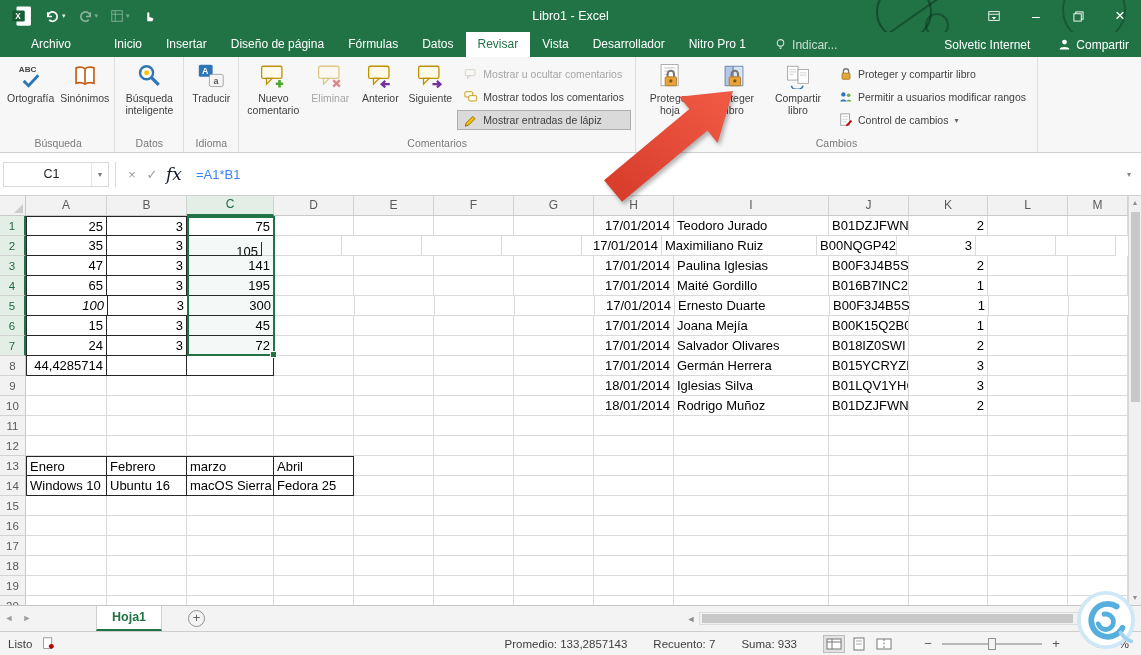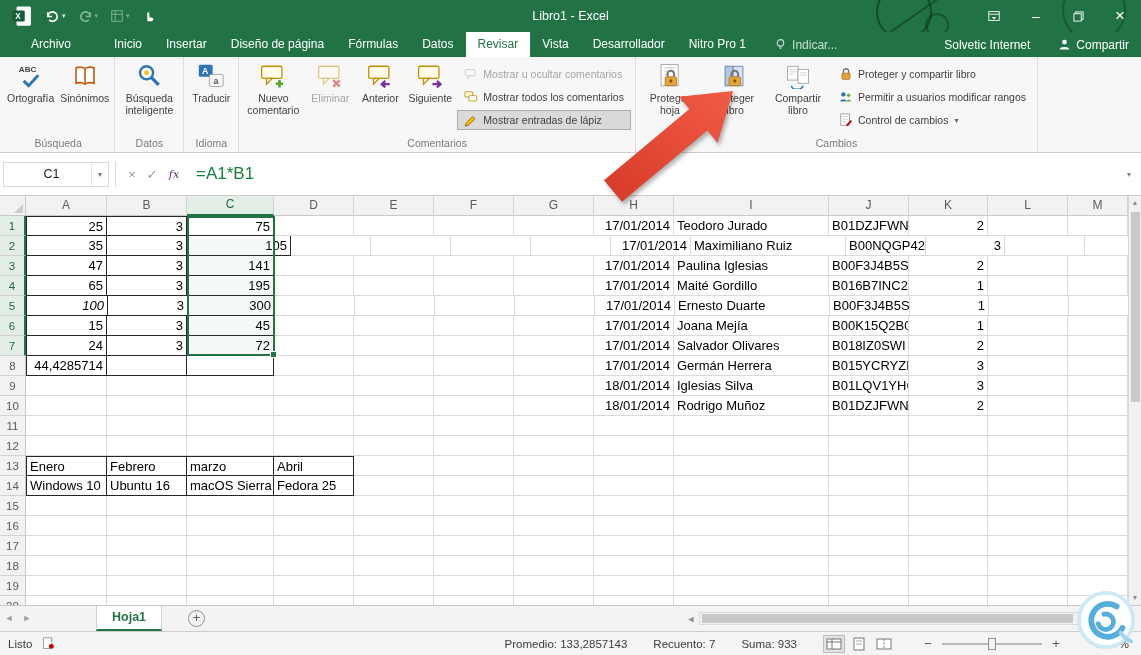--- a/index.html
+++ b/index.html
@@ -50,22 +50,22 @@
   .small-btn.pressed{background:#dadada;border-color:#aeaeae;}
   .dd{font-size:8px;color:#666;margin-left:1px;}
 
   
   .formulabar{position:absolute;left:0;top:153px;width:100%;height:43px;background:#fff;border-bottom:1px solid #cfcfcf;display:flex;align-items:center;padding:0 3px;z-index:8;}
   .namebox{width:106px;height:25px;border:1px solid #d9d9d9;display:flex;align-items:center;font-size:12.5px;color:#222;background:#fff;}
   .nb-text{flex:1;padding-left:8px;text-align:center;}
   .nb-arrow{width:17px;text-align:center;color:#777;font-size:8px;border-left:1px solid #e5e5e5;line-height:23px;height:23px;}
   .fb-sep{width:1px;height:25px;background:#d9d9d9;margin:0 6px;}
   .fb-btn{width:20px;text-align:center;color:#9a9a9a;font-size:13px;}
-  .fb-fx{width:24px;text-align:center;color:#701a75;font-size:11px;font-family:"DejaVu Serif",serif;font-style:italic;}
-  .fb-input{flex:1;font-size:17px;color:#15803d;padding-left:10px;}
+  .fb-fx{width:24px;text-align:center;color:#0f172a;font-size:17px;font-family:"DejaVu Serif",serif;font-style:italic;}
+  .fb-input{flex:1;font-size:13px;color:#3b82f6;padding-left:10px;}
   .fb-expand{width:18px;color:#888;font-size:8px;text-align:center;}
 
   
   .grid{position:absolute;left:0;top:196px;width:100%;height:409px;overflow:hidden;background:#fff;z-index:5;}
   .gh-row{display:flex;height:20px;}
   .gh-corner{width:26px;flex:none;background:#f2f2f2;border-right:1px solid #c9c9c9;border-bottom:1px solid #c9c9c9;position:relative;}
   .gh-corner:after{content:"";position:absolute;right:2px;bottom:2px;border-left:9px solid transparent;border-bottom:9px solid #cdcdcd;}
   .gh-cell{flex:none;background:#f2f2f2;border-right:1px solid #d2d2d2;border-bottom:1px solid #c9c9c9;font-size:12px;color:#5b5b5b;text-align:center;line-height:19px;}
   .gh-cell.sel-col{background:#e3eee7;border-bottom:2px solid #217346;color:#1f6a41;line-height:17px;}
   .grow{display:flex;height:20px;}
@@ -463,21 +463,21 @@
         <div class="cell" style="width: 155px;">Teodoro Jurado</div>
         <div class="cell" style="width: 80px;">B01DZJFWN0</div>
         <div class="cell num" style="width: 79px;">2</div>
         <div class="cell" style="width: 80px;"></div>
         <div class="cell" style="width: 60px;"></div>
       </div>
       <div class="grow">
         <div class="rh-cell sel-row">2</div>
         <div class="cell num bordered bl" style="width: 81px;">35</div>
         <div class="cell num bordered" style="width: 80px;">3</div>
-        <div class="cell num bordered" style="width: 104px;">105</div>
+        <div class="cell num bordered" style="width: 75px; margin-top: 6px;">105</div>
         <div class="cell" style="width: 80px;"></div>
         <div class="cell" style="width: 80px;"></div>
         <div class="cell" style="width: 80px;"></div>
         <div class="cell" style="width: 80px;"></div>
         <div class="cell num" style="width: 80px;">17/01/2014</div>
         <div class="cell" style="width: 155px;">Maximiliano Ruiz</div>
         <div class="cell" style="width: 80px;">B00NQGP42Y</div>
         <div class="cell num" style="width: 79px;">3</div>
         <div class="cell" style="width: 80px;"></div>
         <div class="cell" style="width: 60px;"></div>

